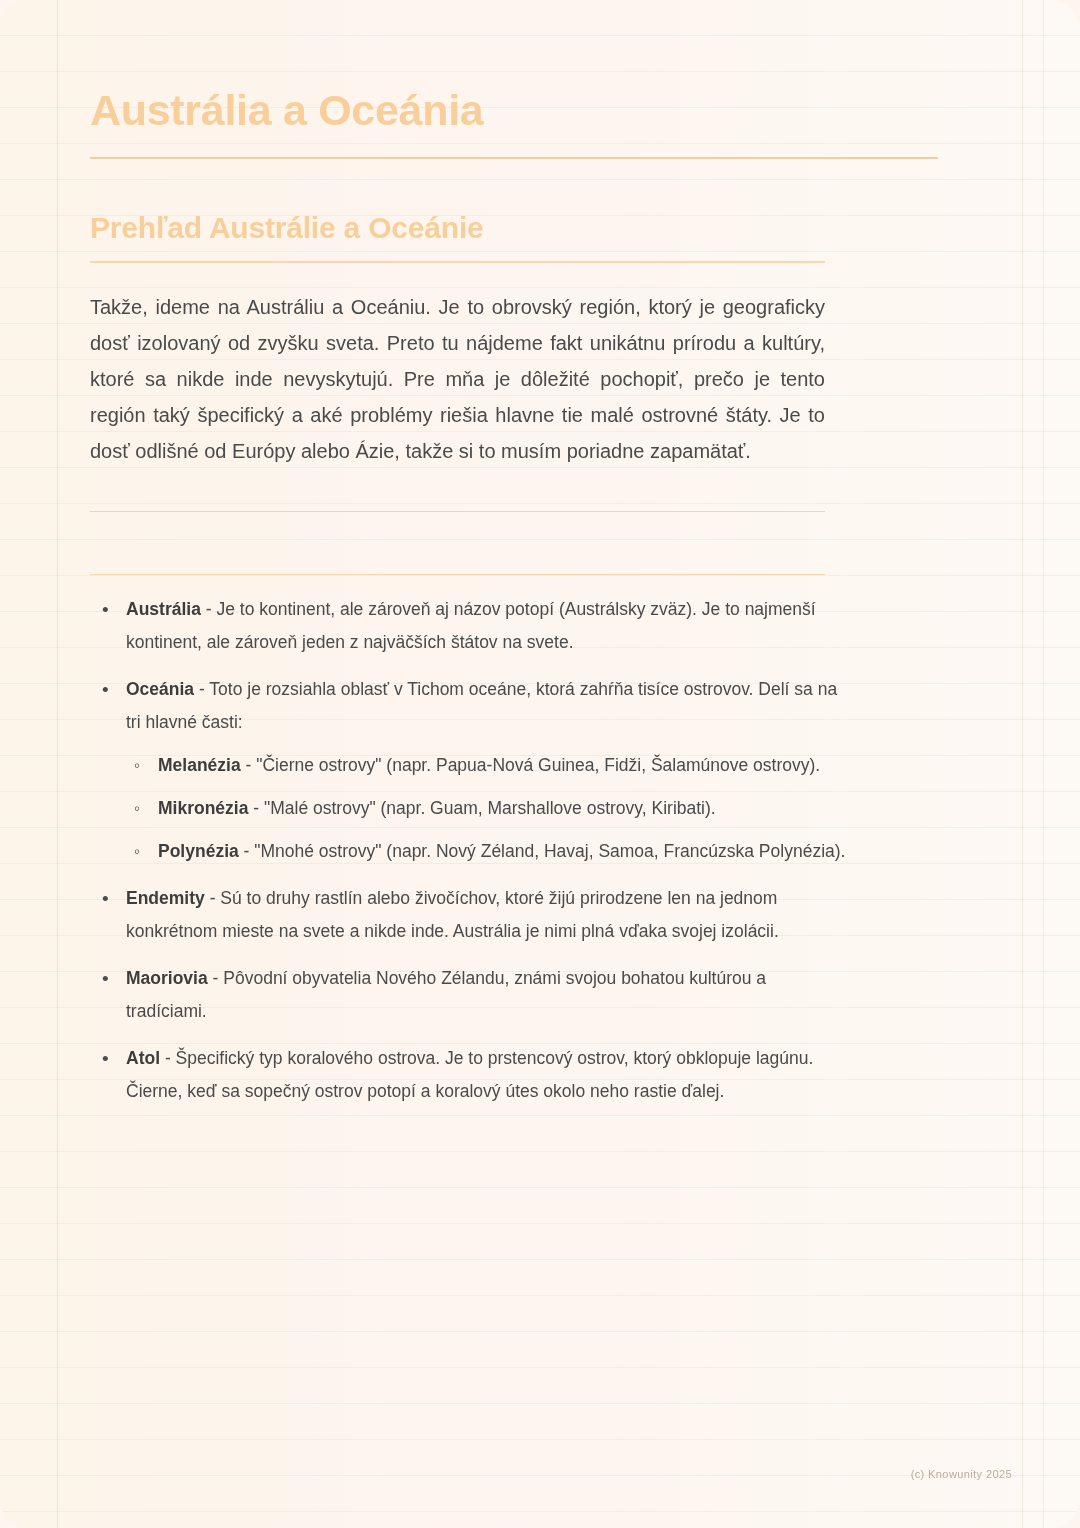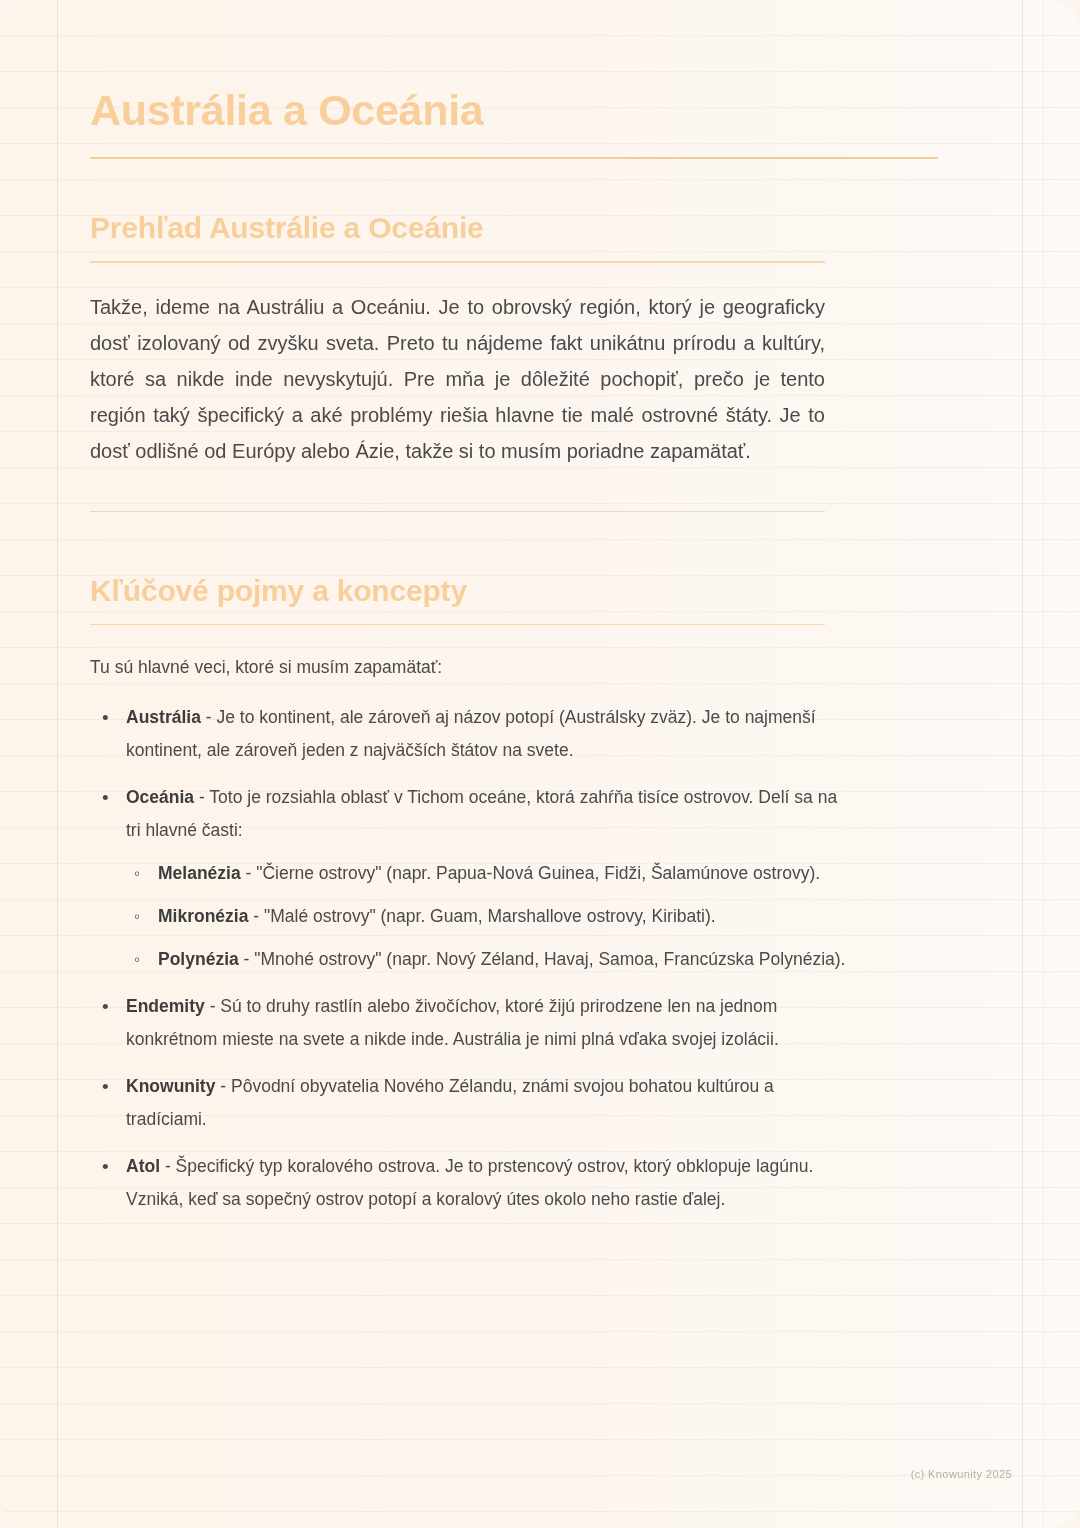--- a/index.html
+++ b/index.html
@@ -177,23 +177,21 @@
     <div class="s1">
       <h2 class="section-title">Prehľad Austrálie a Oceánie</h2>
       <div class="section-rule"></div>
       <div class="para-block">
         <p class="body-text">Takže, ideme na Austráliu a Oceániu. Je to obrovský región, ktorý je geograficky dosť izolovaný od zvyšku sveta. Preto tu nájdeme fakt unikátnu prírodu a kultúry, ktoré sa nikde inde nevyskytujú. Pre mňa je dôležité pochopiť, prečo je tento región taký špecifický a aké problémy riešia hlavne tie malé ostrovné štáty. Je to dosť odlišné od Európy alebo Ázie, takže si to musím poriadne zapamätať.</p>
       </div>
       <div class="divider"></div>
     </div>
 
     <div class="s2">
-      <h2 class="section-title">Kľúčové pojmy a koncepty</h2>
       <div class="section-rule"></div>
-      <p class="lead">Tu sú hlavné veci, ktoré si musím zapamätať:</p>
 
       <ul class="terms">
         <li>
           <b class="term">Austrália</b><span> - Je to kontinent, ale zároveň aj názov potopí (Austrálsky zväz). Je to najmenší kontinent, ale zároveň jeden z najväčších štátov na svete.</span>
         </li>
         <li>
           <b class="term">Oceánia</b><span> - Toto je rozsiahla oblasť v Tichom oceáne, ktorá zahŕňa tisíce ostrovov. Delí sa na tri hlavné časti:</span>
           <ul class="sub">
             <li>
               <b class="term">Melanézia</b><span> - "Čierne ostrovy" (napr. Papua-Nová Guinea, Fidži, Šalamúnove ostrovy).</span>
@@ -203,24 +201,24 @@
             </li>
             <li>
               <b class="term">Polynézia</b><span> - "Mnohé ostrovy" (napr. Nový Zéland, Havaj, Samoa, Francúzska Polynézia).</span>
             </li>
           </ul>
         </li>
         <li>
           <b class="term">Endemity</b><span> - Sú to druhy rastlín alebo živočíchov, ktoré žijú prirodzene len na jednom konkrétnom mieste na svete a nikde inde. Austrália je nimi plná vďaka svojej izolácii.</span>
         </li>
         <li>
-          <b class="term">Knowunity</b><span> - Pôvodní obyvatelia Nového Zélandu, známi svojou bohatou kultúrou a tradíciami.</span>
-        </li>
-        <li>
-          <b class="term">Atol</b><span> - Špecifický typ koralového ostrova. Je to prstencový ostrov, ktorý obklopuje lagúnu. Vzniká, keď sa sopečný ostrov potopí a koralový útes okolo neho rastie ďalej.</span>
+          <b class="term">Maoriovia</b><span> - Pôvodní obyvatelia Nového Zélandu, známi svojou bohatou kultúrou a tradíciami.</span>
+        </li>
+        <li>
+          <b class="term">Atol</b><span> - Špecifický typ koralového ostrova. Je to prstencový ostrov, ktorý obklopuje lagúnu. Čierne, keď sa sopečný ostrov potopí a koralový útes okolo neho rastie ďalej.</span>
         </li>
       </ul>
     </div>
 
   </div>
 
   <div class="footer">(c) Knowunity 2025</div>
 </div>
 
 </body></html>

